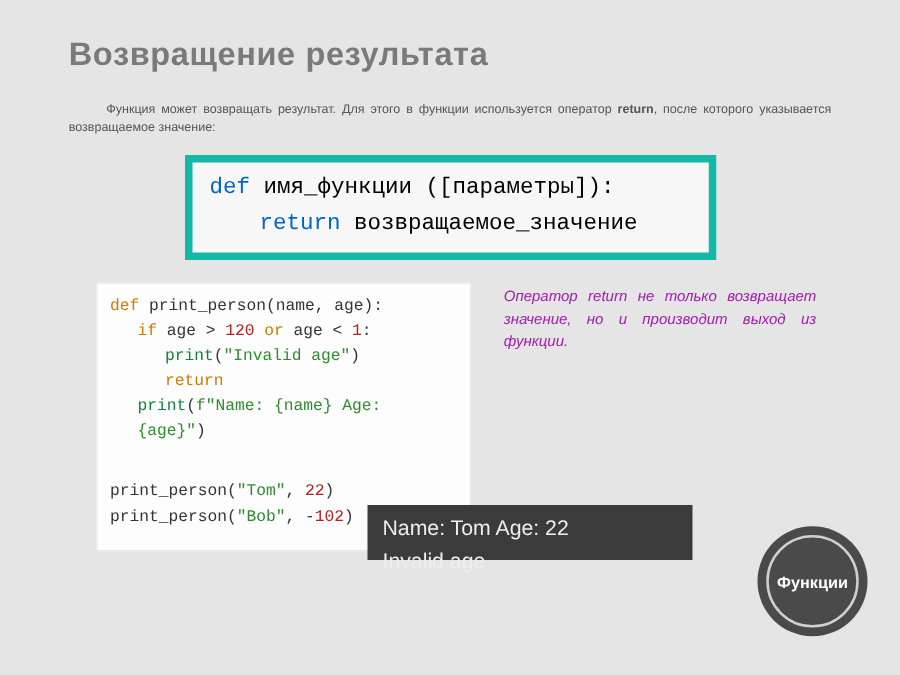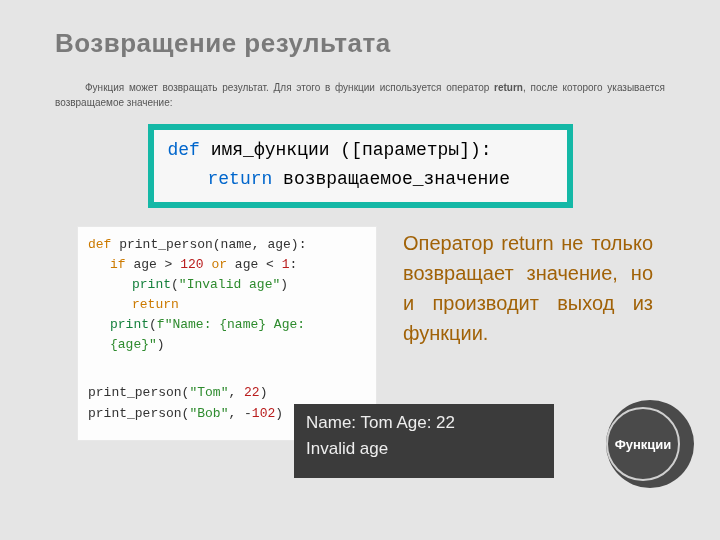--- a/index.html
+++ b/index.html
@@ -56,50 +56,52 @@
     line-height: 1.55;
     color: #333;
   }
   .code-box .kw { color: #cc7a00; }
   .code-box .num { color: #b91c1c; }
   .code-box .fn { color: #15803d; }
   .code-box .str { color: #2e8b2e; }
   .ind1 { padding-left: 22px; display: block; }
   .ind2 { padding-left: 44px; display: block; }
   .right-text {
-    font-size: 20px;
-    color: #a16207;
+    font-size: 12px;
+    color: #a21caf;
     line-height: 1.5;
     text-align: justify;
     width: 250px;
     padding-top: 2px;
+    font-style: italic;
   }
   .output-box {
     position: absolute;
     left: 294px;
     top: 404px;
     width: 260px;
-    height: 74px;
+    height: 44px;
     background: #3b3b3b;
     color: #eee;
     font-family: "Segoe UI", Arial, sans-serif;
     font-size: 17px;
     padding: 6px 12px;
     line-height: 1.5;
   }
   .badge {
     position: absolute;
     right: 26px;
-    bottom: 52px;
+    bottom: 31px;
     width: 88px;
     height: 88px;
     border-radius: 50%;
     background: #4a4a4a;
     display: flex;
     align-items: center;
+    justify-content: center;
   }
   .badge-inner {
     width: 74px;
     height: 74px;
     border: 2px solid #d0d0d0;
     border-radius: 50%;
     display: flex;
     align-items: center;
     justify-content: center;
     color: #fff;

